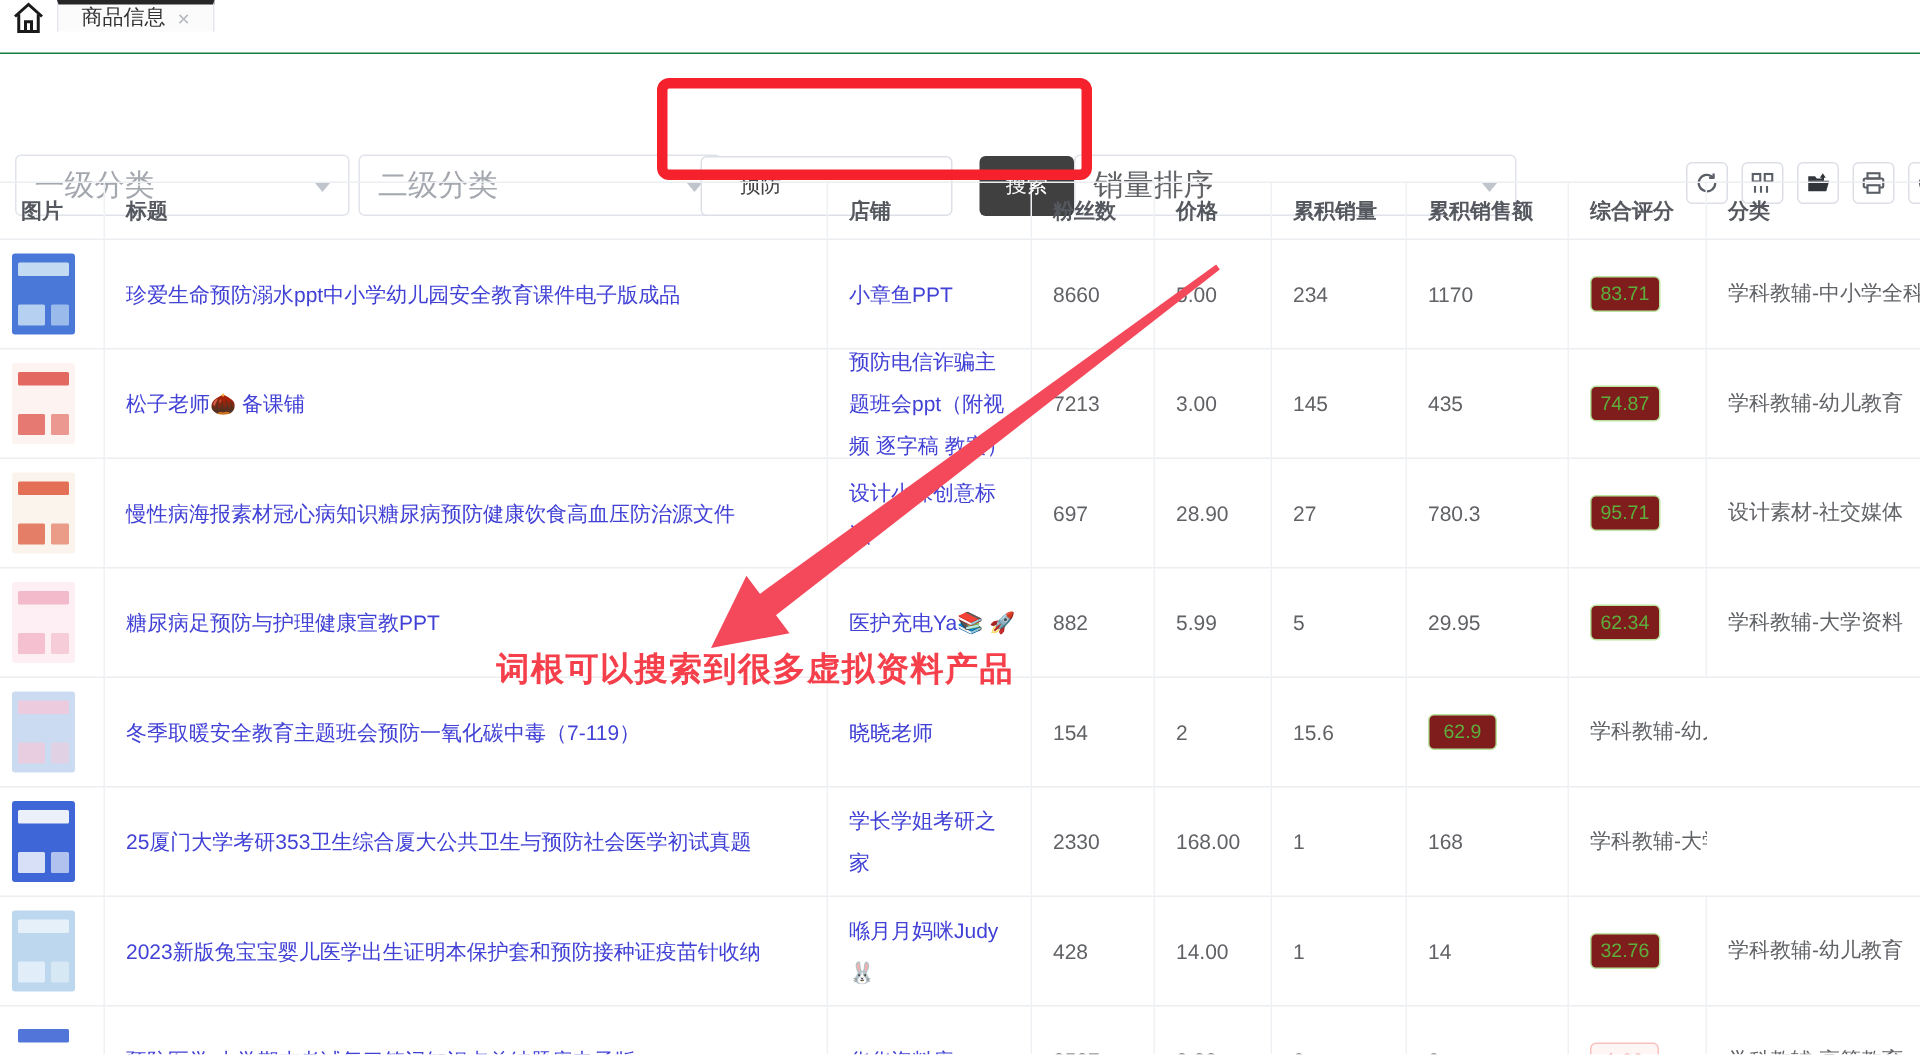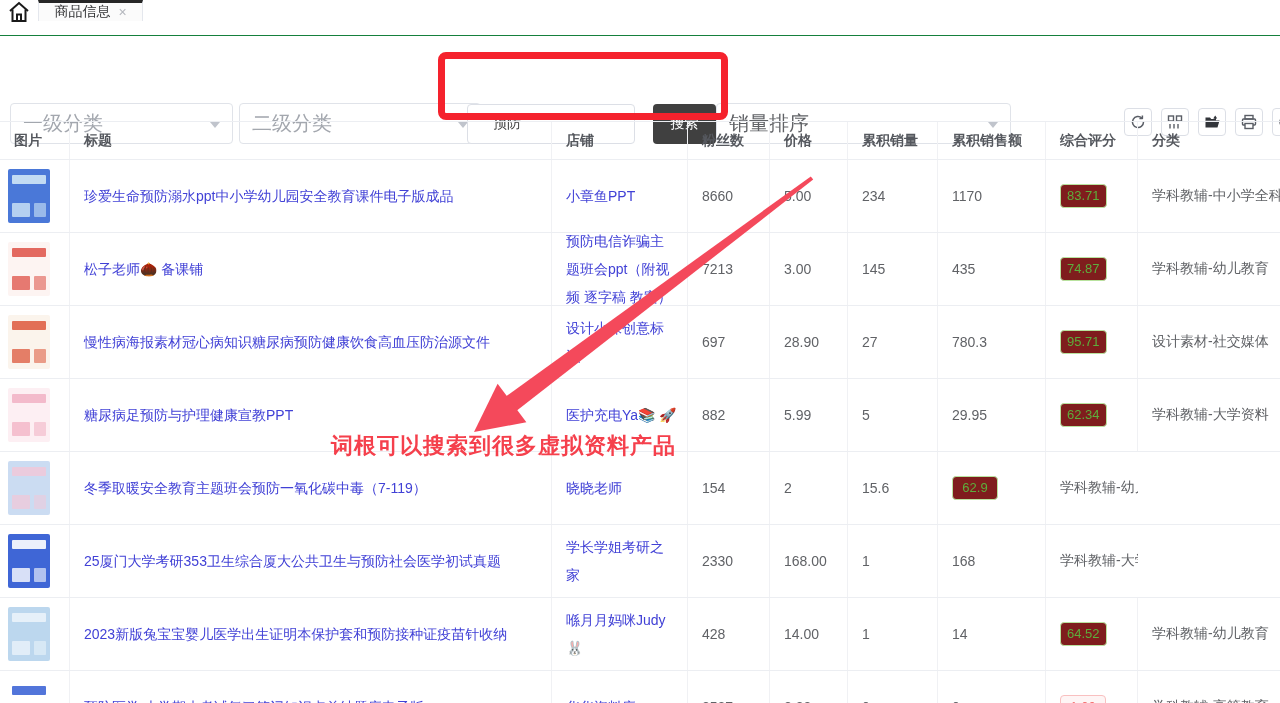--- a/index.html
+++ b/index.html
@@ -302,21 +302,21 @@
             <a class="title-link">2023新版兔宝宝婴儿医学出生证明本保护套和预防接种证疫苗针收纳</a>
           </div>
           <div class="cell c2">
             <a class="shop-link">喺月月妈咪Judy🐰</a>
           </div>
           <div class="cell c3 num">428</div>
           <div class="cell c4 num">14.00</div>
           <div class="cell c5 num">1</div>
           <div class="cell c6 num">14</div>
           <div class="cell c7">
-            <span class="badge success">64.52</span>
+            <span class="badge success">32.76</span>
           </div>
           <div class="cell c8 cat">学科教辅-幼儿教育</div>
         </div>
         <div class="trow body-row">
           <div class="cell c0">
             <div class="thumb" style="background: rgb(255, 255, 255);">
               <div class="tline1" style="background: rgb(63, 102, 214);"></div>
             </div>
           </div>
           <div class="cell c1">

